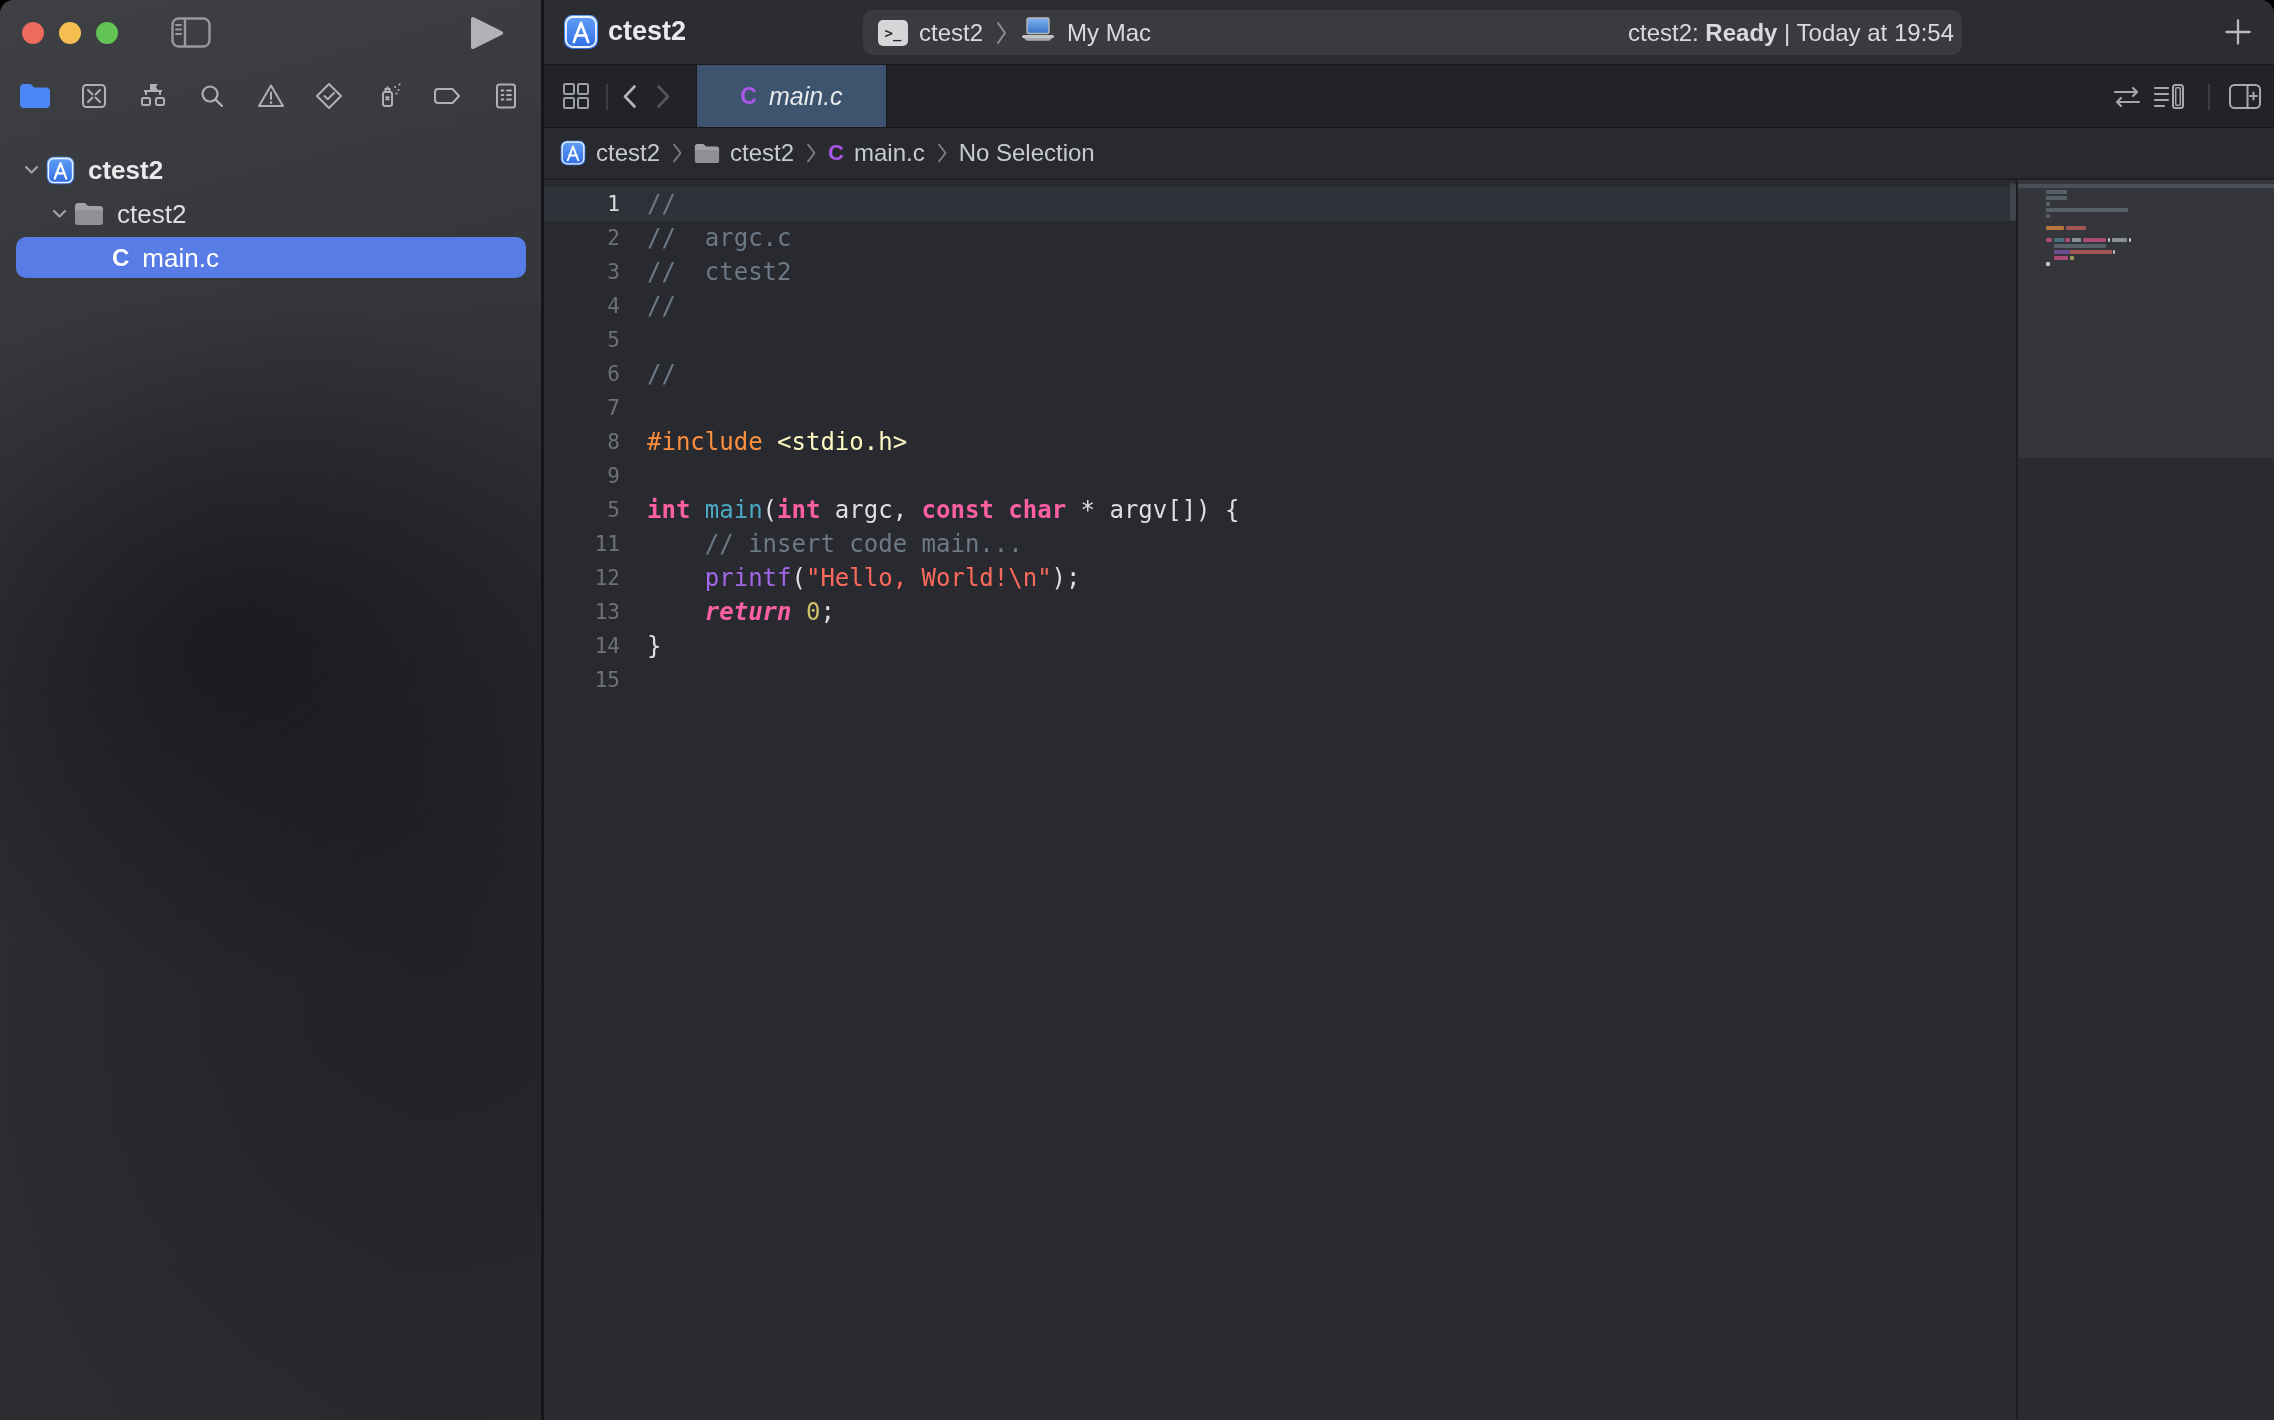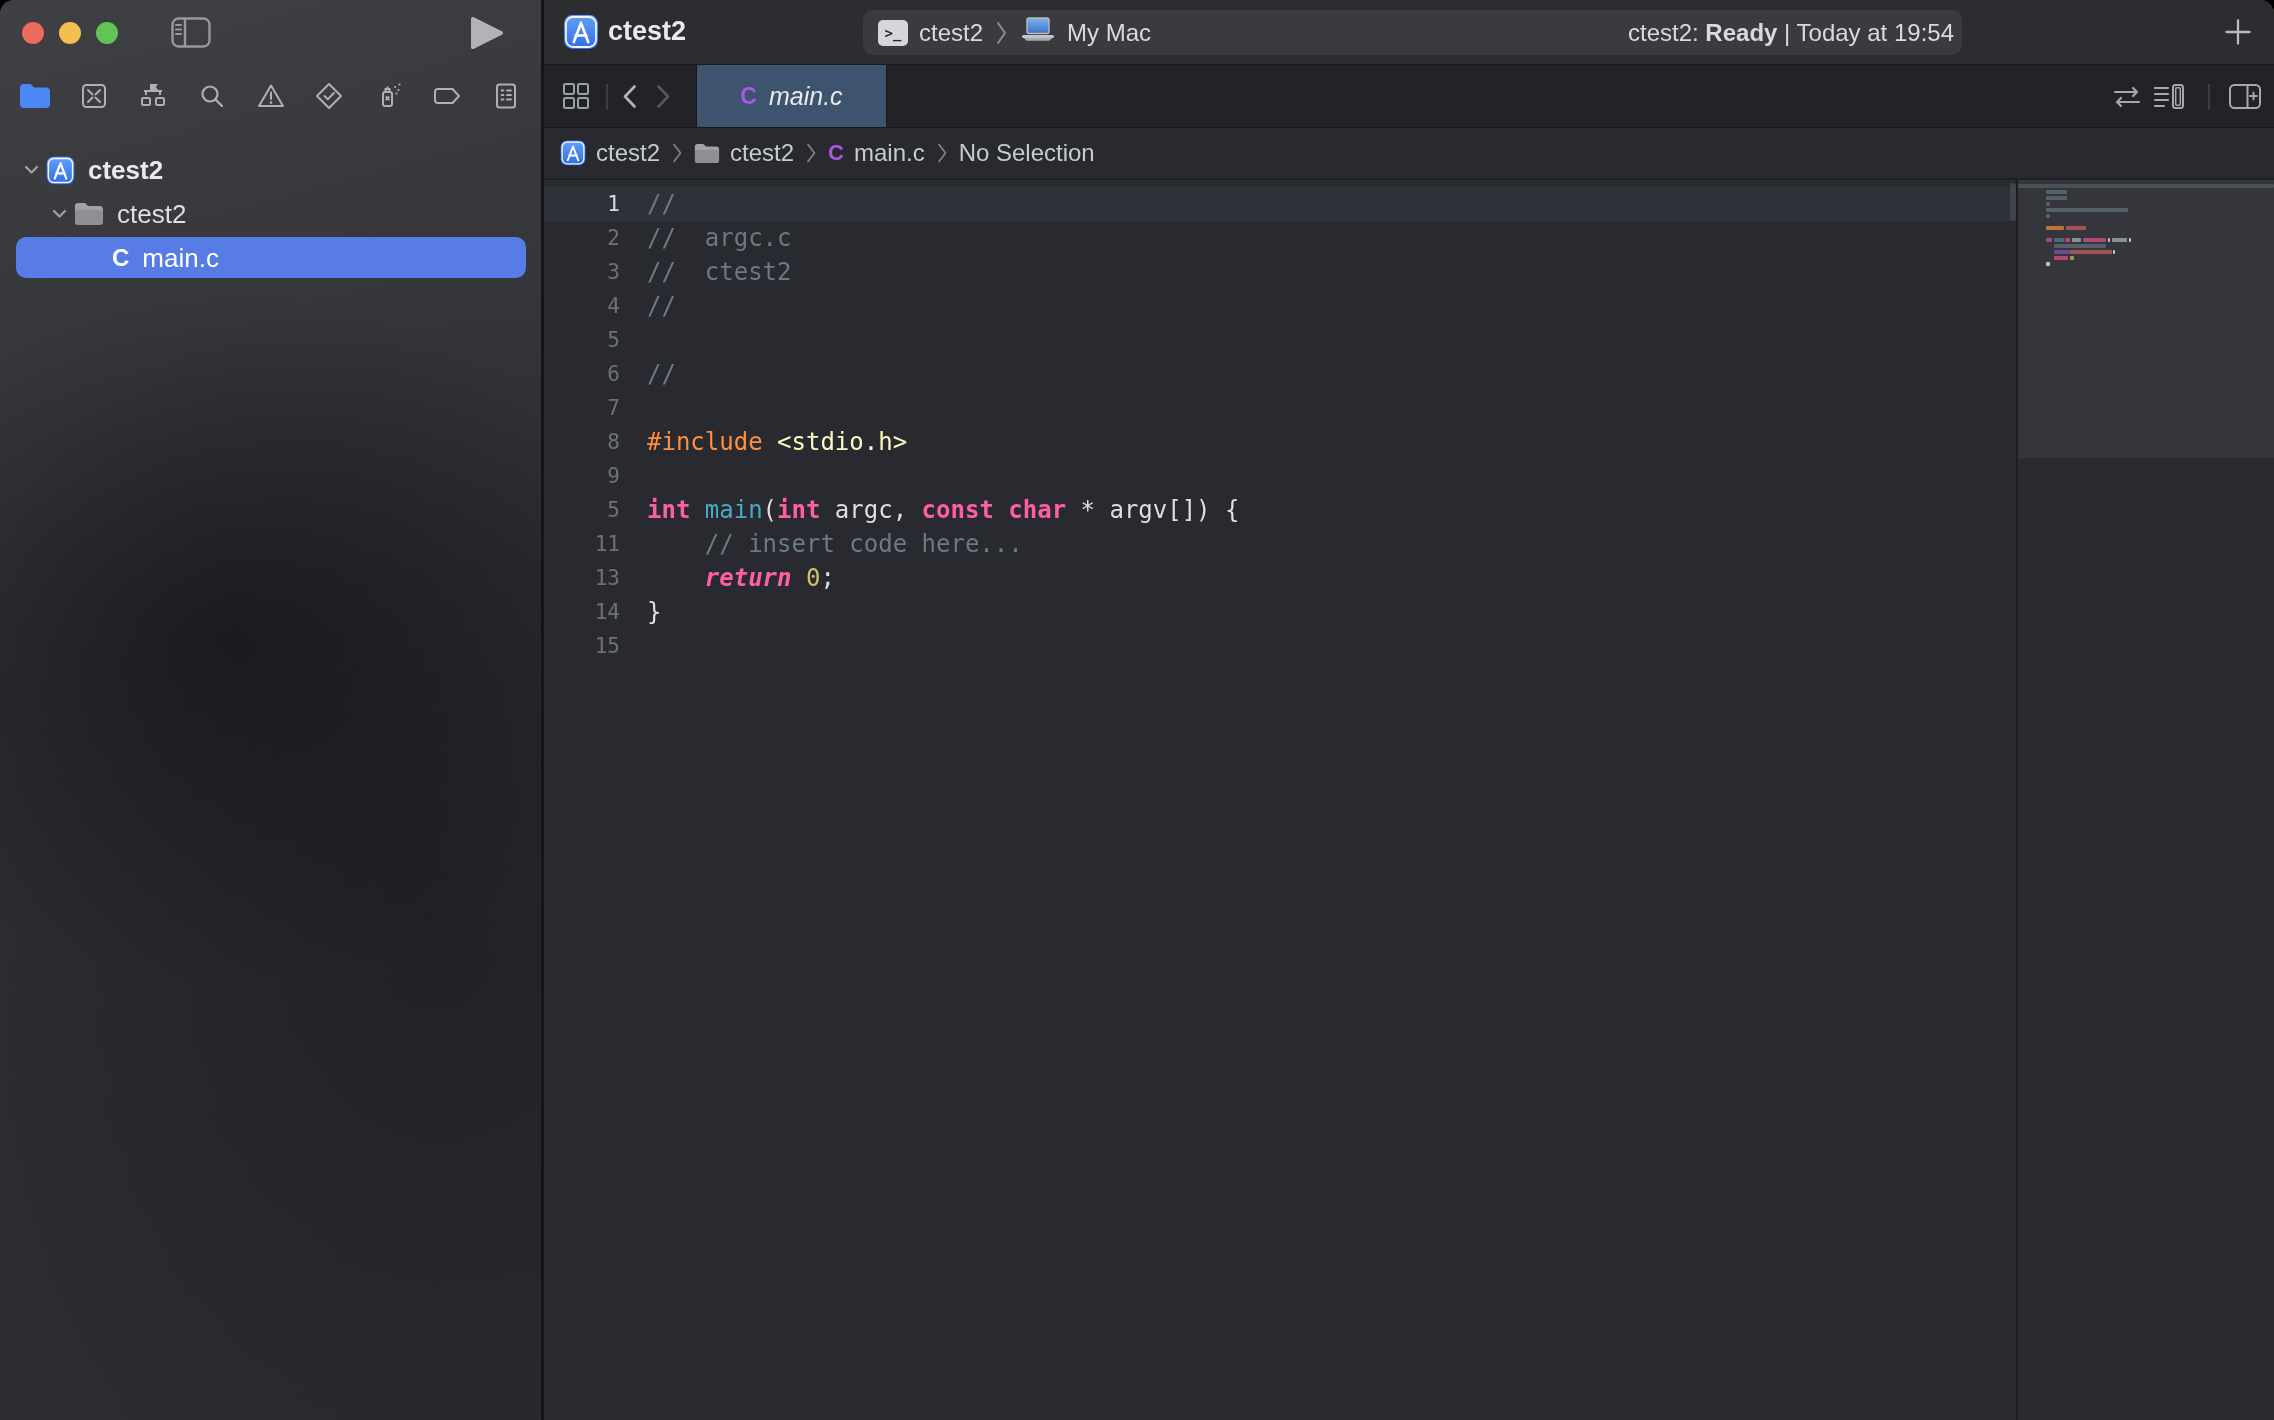--- a/index.html
+++ b/index.html
@@ -381,21 +381,25 @@
           <div class="code-row">
             <span class="lnum">9</span>
             <span class="lcode"></span>
           </div>
           <div class="code-row">
             <span class="lnum">5</span>
             <span class="lcode"><span style="color: rgb(252, 95, 163); font-weight: bold;">int</span><span style="color: rgb(223, 223, 224);"> </span><span style="color: rgb(74, 169, 196);">main</span><span style="color: rgb(223, 223, 224);">(</span><span style="color: rgb(252, 95, 163); font-weight: bold;">int</span><span style="color: rgb(223, 223, 224);"> argc, </span><span style="color: rgb(252, 95, 163); font-weight: bold;">const</span><span style="color: rgb(223, 223, 224);"> </span><span style="color: rgb(252, 95, 163); font-weight: bold;">char</span><span style="color: rgb(223, 223, 224);"> * argv[]) {</span></span>
           </div>
           <div class="code-row">
             <span class="lnum">11</span>
-            <span class="lcode"><span style="color: rgb(108, 121, 134);">    // insert code here...</span></span>
+            <span class="lcode"><span style="color: rgb(108, 121, 134);">    // insert code main...</span></span>
+          </div>
+          <div class="code-row">
+            <span class="lnum">12</span>
+            <span class="lcode"><span style="color: rgb(223, 223, 224);">    </span><span style="color: rgb(161, 103, 230);">printf</span><span style="color: rgb(223, 223, 224);">(</span><span style="color: rgb(252, 106, 93);">"Hello, World!\n"</span><span style="color: rgb(223, 223, 224);">);</span></span>
           </div>
           <div class="code-row">
             <span class="lnum">13</span>
             <span class="lcode"><span style="color: rgb(223, 223, 224);">    </span><span style="color: rgb(252, 95, 163); font-weight: bold; font-style: italic;">return</span><span style="color: rgb(223, 223, 224);"> </span><span style="color: rgb(208, 191, 105);">0</span><span style="color: rgb(223, 223, 224);">;</span></span>
           </div>
           <div class="code-row">
             <span class="lnum">14</span>
             <span class="lcode"><span style="color: rgb(223, 223, 224);">}</span></span>
           </div>
           <div class="code-row">

